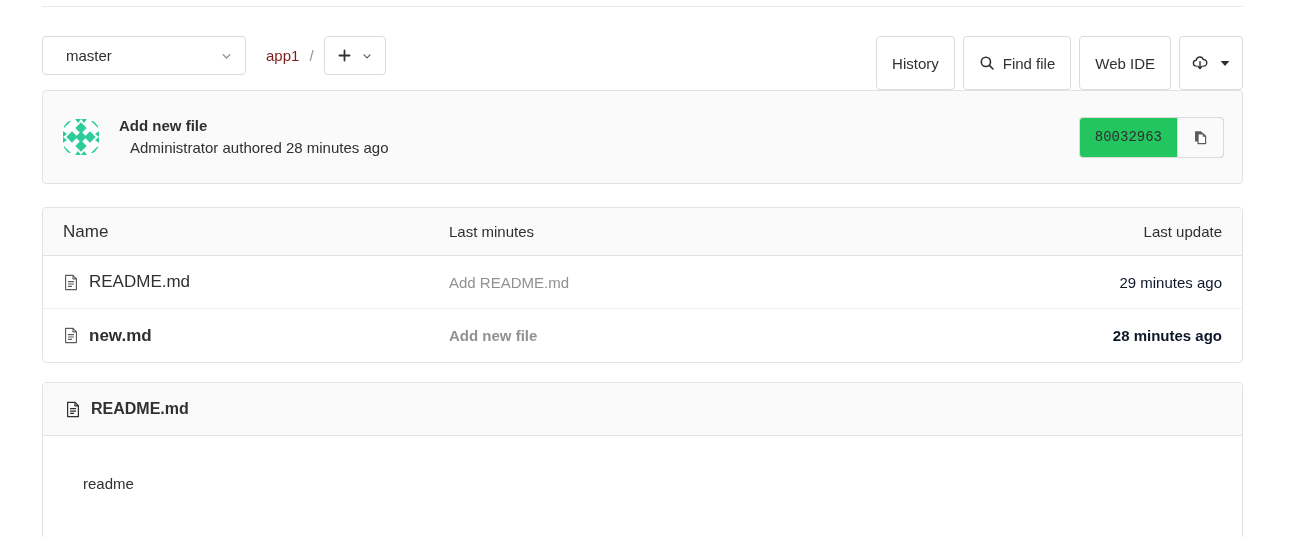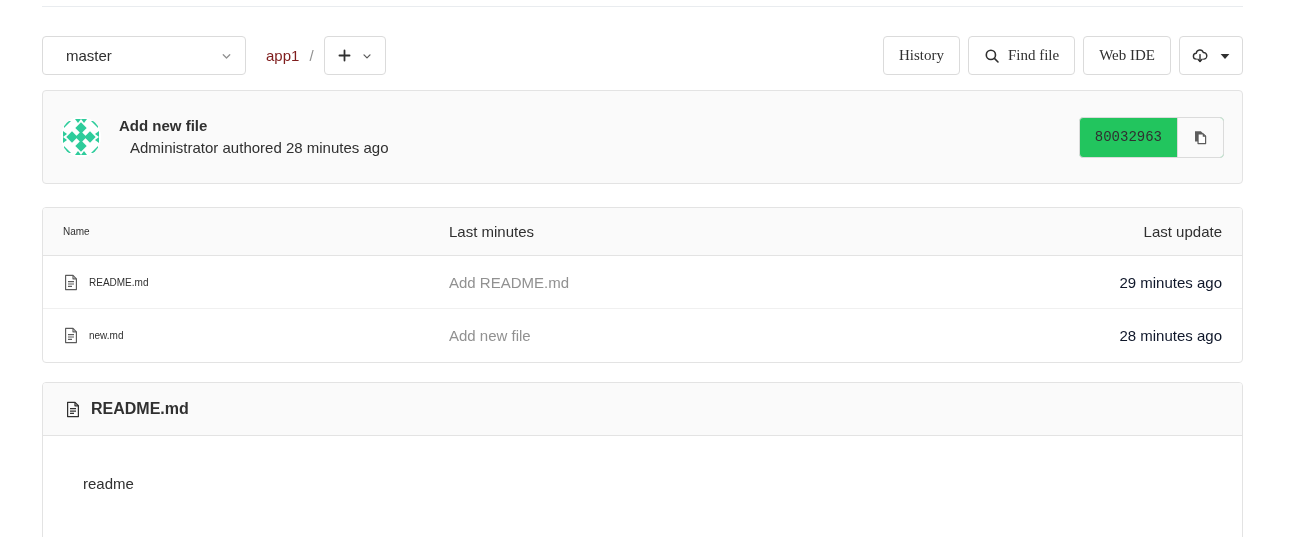--- a/index.html
+++ b/index.html
@@ -98,34 +98,34 @@
     background: #ffffff;
     display: flex;
     align-items: center;
     cursor: pointer;
     padding: 0 12px;
     gap: 9px;
   }
 
   .btn {
     box-sizing: border-box;
-    height: 39px;
+    height: 54px;
     border: 1px solid #dbdbdb;
     border-radius: 4px;
     background: #ffffff;
     display: flex;
     align-items: center;
     justify-content: center;
     gap: 8px;
     padding: 0 15px;
     font-size: 15px;
     color: #303030;
     cursor: pointer;
     white-space: nowrap;
-    font-family: Liberation Serif, serif;
+    font-family: Liberation Sans, sans-serif;
   }
   .btn-icononly {
     padding: 0 11px;
     gap: 10px;
   }
 
   
   .commit-panel {
     position: absolute;
     left: 42px;
@@ -215,27 +215,27 @@
   }
   .row.header {
     background: #fafafa;
     border-bottom: 1px solid #e3e3e3;
     height: 48px;
   }
   .row.file {
     border-bottom: 1px solid #f0f0f0;
     height: 53px;
   }
-  .row.file:last-child { border-bottom: none; }
+  .row.file:last-child { border-bottom: none; font-weight: bold; }
   .col-name {
     flex: 0 0 386px;
     display: flex;
     align-items: center;
     gap: 10px;
-    font-size: 10px;
+    font-size: 17px;
     color: #303030;
   }
   .col-commit {
     flex: 1 1 auto;
     font-size: 15px;
     color: #303030;
   }
   .col-commit.muted { color: #919191; }
   .col-update {
     flex: 0 0 230px;

